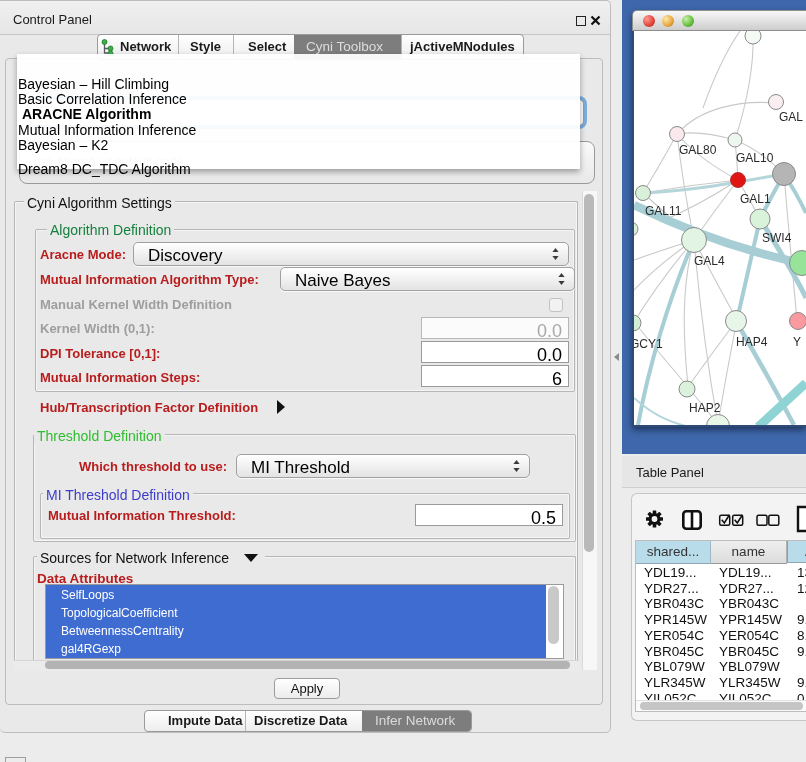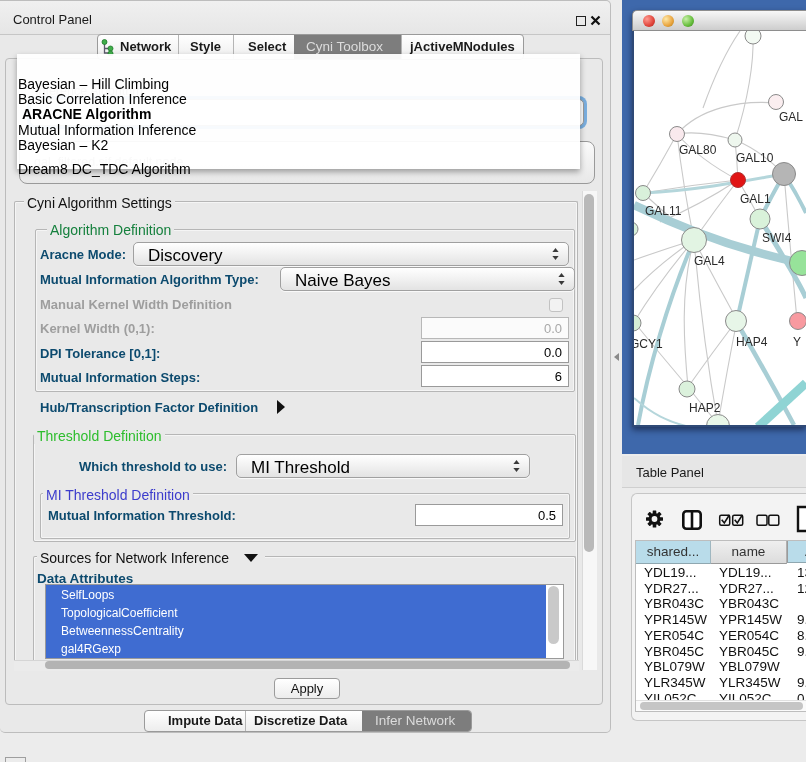--- a/index.html
+++ b/index.html
@@ -1,22 +1,22 @@
 <!DOCTYPE html>
 <html><head>
 <meta charset="utf-8">
 <style>
 html,body{margin:0;padding:0;}
 body{width:806px;height:762px;background:#ececec;font-family:"Liberation Sans",sans-serif;overflow:hidden;position:relative;}
 .abs{position:absolute;}
-.lbl{font-size:13px;font-weight:bold;color:#0c4a6e;white-space:nowrap;}
+.lbl{font-size:13px;font-weight:bold;color:#b91c1c;white-space:nowrap;}
 .lbl.dis{color:#9e9e9e;}
 .combo{position:absolute;border:1px solid #a0a0a0;border-radius:5px;background:linear-gradient(#ffffff,#f4f4f4 40%,#e3e3e3);box-shadow:0 1px 1px rgba(255,255,255,.8);}
 .combo .ct{position:absolute;left:14px;top:3px;font-size:17px;color:#000;white-space:nowrap;}
-.tf{position:absolute;background:#fff;border:1px solid #9a9a9a;font-size:13px;color:#000;text-align:right;}
+.tf{position:absolute;background:#fff;border:1px solid #9a9a9a;font-size:18px;color:#000;text-align:right;}
 .tf span{position:absolute;right:6px;top:3px;}
 .grp{position:absolute;border:1px solid #b6b6b6;border-radius:2px;box-shadow:inset 0 0 0 1px rgba(255,255,255,.55);}
 .gt{position:absolute;font-size:14px;background:#e9e9e9;padding:0 3px;white-space:nowrap;}
 </style>
 </head>
 <body>
 
 <div class="abs" id="cpanel" style="left:0;top:0;width:611px;height:733px;background:#e9e9e9;border:1px solid #bdbdbd;border-left:none;border-radius:0 5px 5px 5px;box-sizing:border-box;">
 
   <div class="abs" style="left:0;top:0;width:100%;height:33px;background:linear-gradient(#f0f0f0,#e6e6e6);border-bottom:1px solid #c6c6c6;border-radius:0 5px 0 0;"></div>

